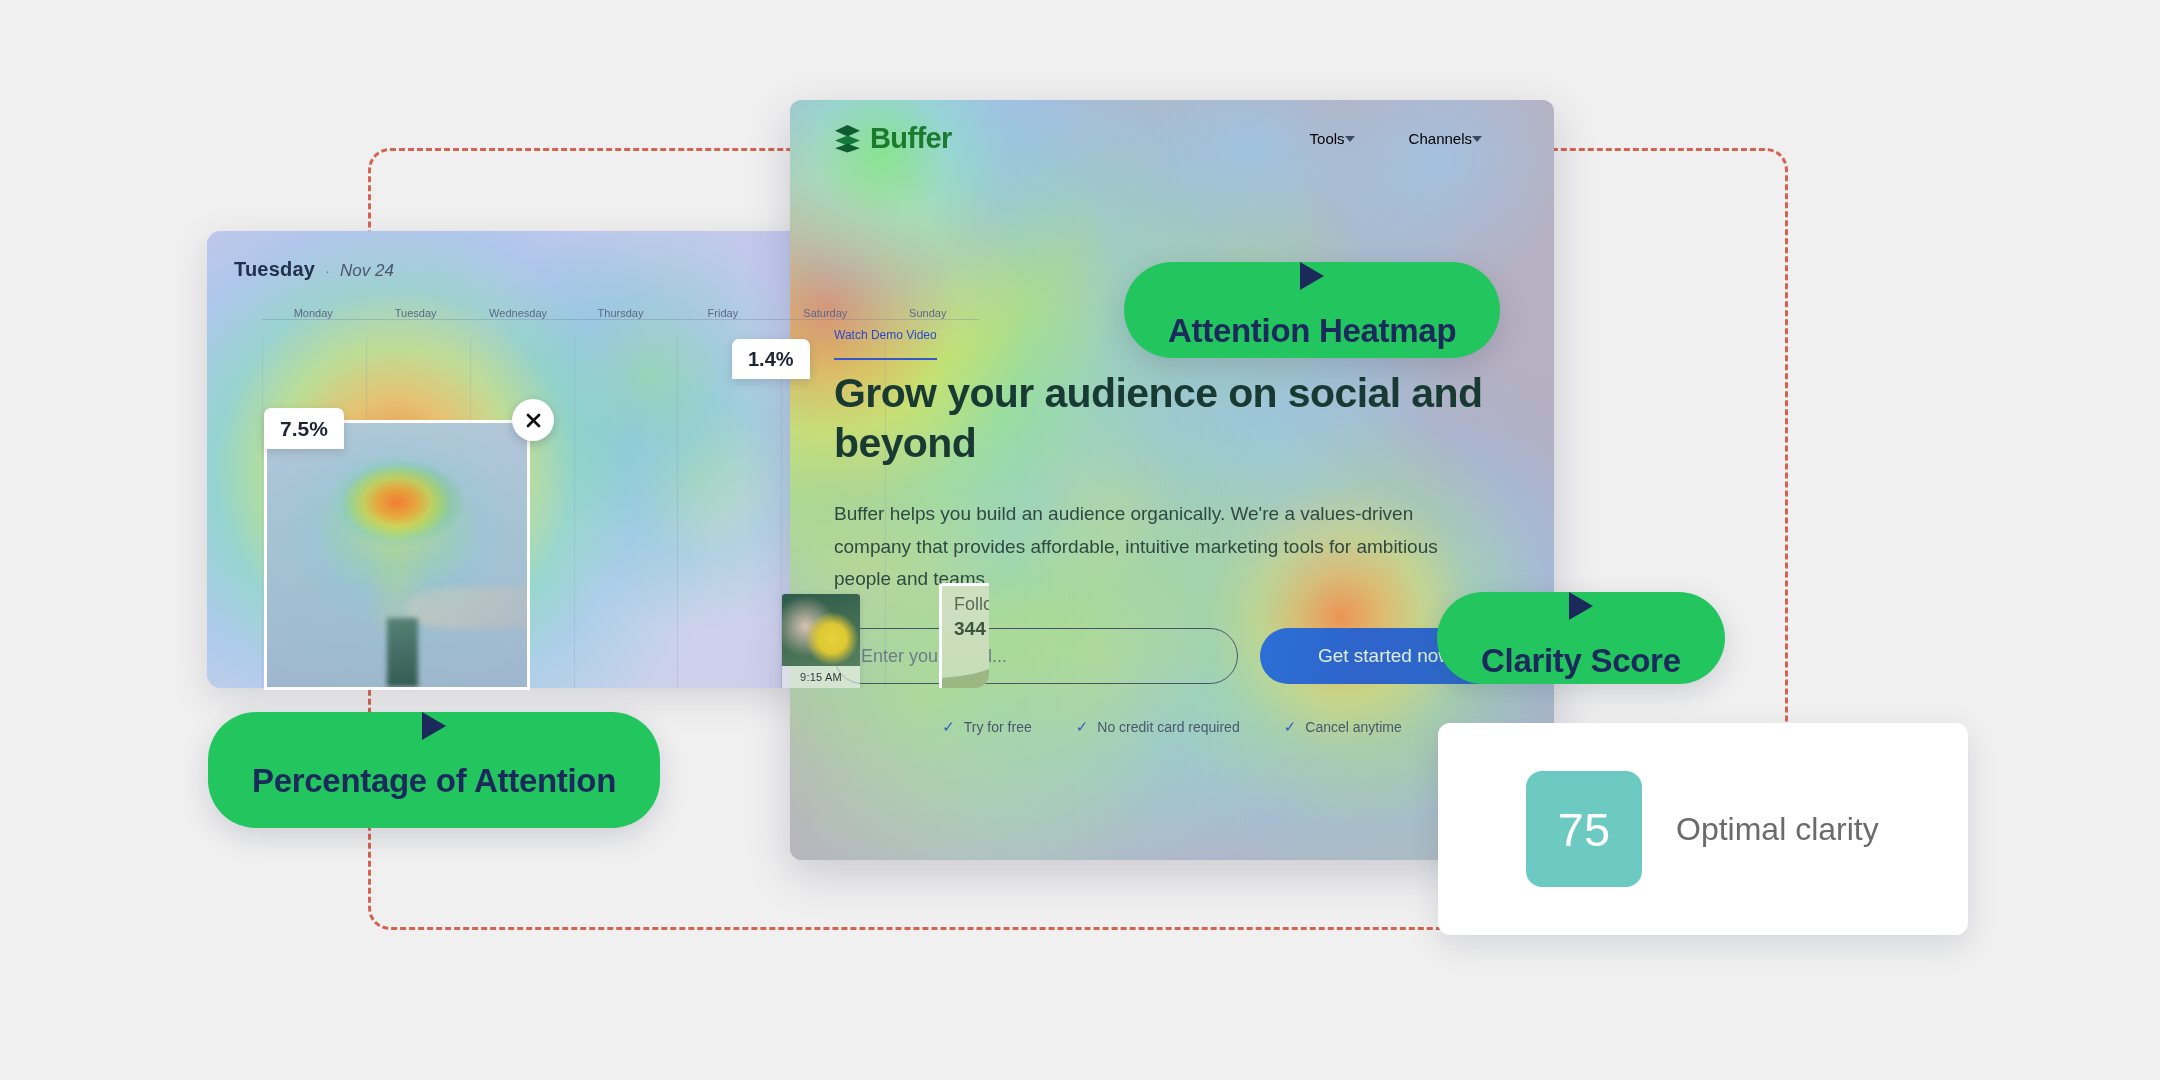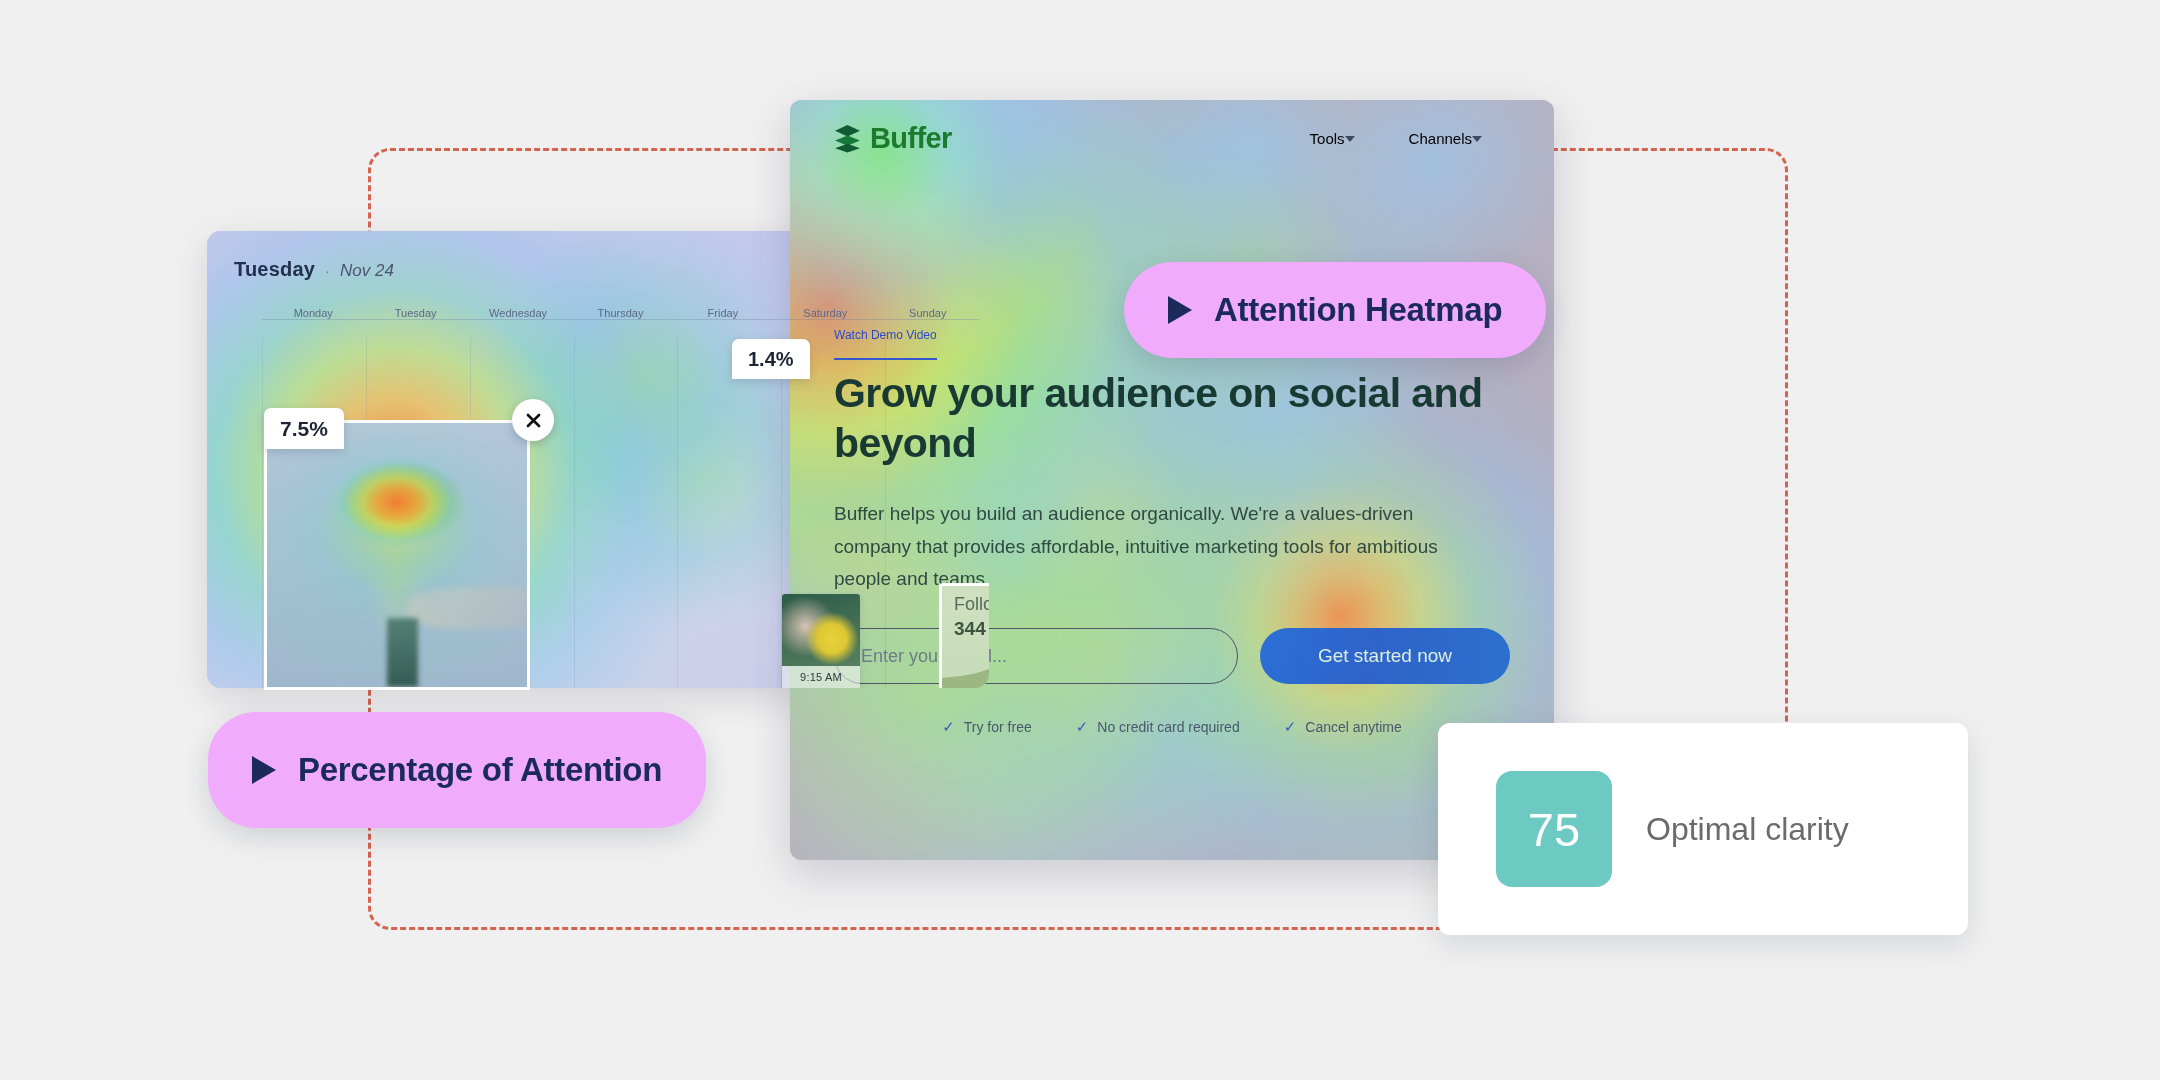--- a/index.html
+++ b/index.html
@@ -243,43 +243,44 @@
   .bp-ticks {
     position: absolute; left: 44px; top: 618px; right: 44px;
     display: flex; gap: 44px; justify-content: center;
   }
   .bp-ticks div { display: flex; align-items: center; gap: 9px; font-size: 14px; color: #49586b; }
   .bp-ticks .ck { color: #2f5bbf; font-size: 15px; }
 
   
   .pill {
     position: absolute; z-index: 30;
-    background: #f0abfc; border-radius: 48px;
+    background: #22c55e; border-radius: 48px;
     display: flex; align-items: center; gap: 22px;
     box-shadow: 0 9px 28px rgba(40,45,80,.16);
     padding: 0 44px;
+    flex-direction: column;
   }
   .pill .tri {
     width: 0; height: 0;
     border-top: 14px solid transparent;
     border-bottom: 14px solid transparent;
     border-left: 24px solid #1b2a5a;
   }
   .pill .txt { font-size: 33px; font-weight: 700; color: #1b2a5a; letter-spacing: -.3px; white-space: nowrap; }
   #pill-heatmap { left: 1124px; top: 262px; height: 96px; }
   #pill-clarity { left: 1437px; top: 592px; height: 92px; }
   #pill-attention { left: 208px; top: 712px; height: 116px; }
 
   
   .clarity-card {
     position: absolute; left: 1438px; top: 723px; z-index: 25;
     width: 530px; height: 212px;
     background: #fff; border-radius: 12px;
     box-shadow: 0 10px 30px rgba(40,45,80,.13);
-    display: flex; align-items: center; padding-left: 58px; gap: 34px;
+    display: flex; align-items: center; padding-left: 88px; gap: 34px;
   }
   .clarity-card .score {
     width: 116px; height: 116px; border-radius: 16px;
     background: #6ccac3;
     display: flex; align-items: center; justify-content: center;
     font-size: 47px; color: #ffffff; font-weight: 400;
   }
   .clarity-card .label { font-size: 32px; color: #6b6b6b; font-weight: 400; }
 </style>
 </head>
@@ -404,20 +405,24 @@
       </div>
 
     </div>
   </div>
 
   <div class="pill" id="pill-heatmap">
     <span class="tri"></span>
     <span class="txt">Attention Heatmap</span>
   </div>
 
+  <div class="pill" id="pill-clarity">
+    <span class="tri"></span>
+    <span class="txt">Clarity Score</span>
+  </div>
 
   <div class="pill" id="pill-attention">
     <span class="tri"></span>
     <span class="txt">Percentage of Attention</span>
   </div>
 
   <div class="clarity-card">
     <div class="score">75</div>
     <div class="label">Optimal clarity</div>
   </div>

